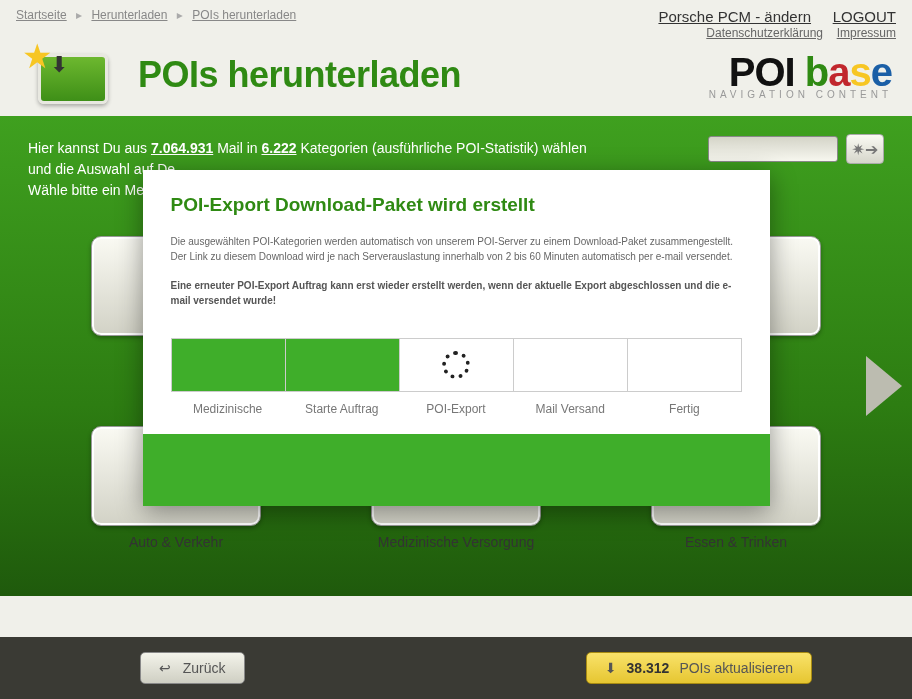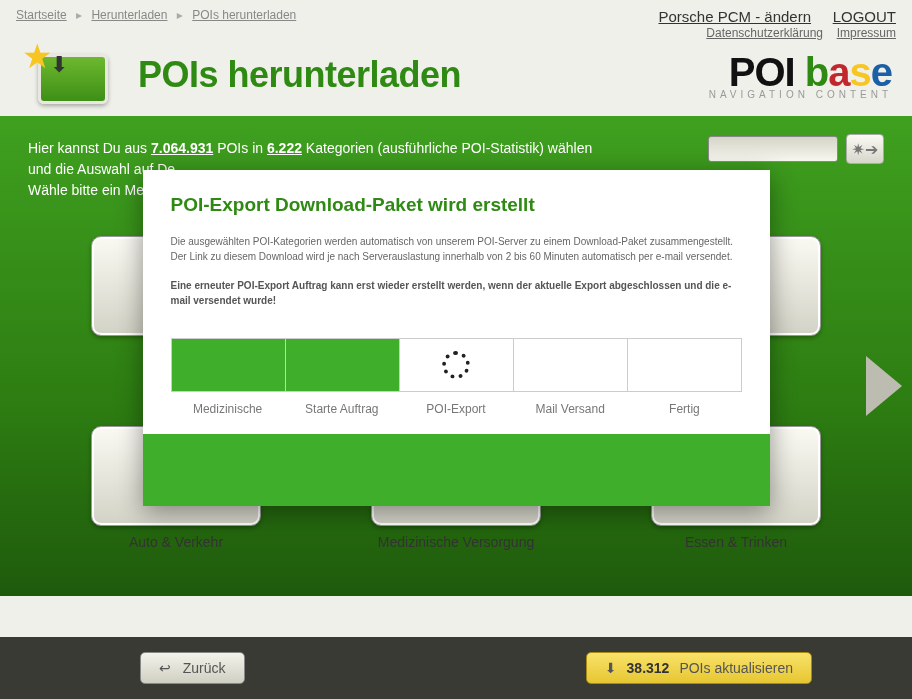--- a/index.html
+++ b/index.html
@@ -173,21 +173,21 @@
   <div class="brand">
     <div class="main">
       <span class="b1">POI </span><span class="b2">b</span><span class="b3">a</span><span class="b4">s</span><span class="b5">e</span>
     </div>
     <div class="tag">NAVIGATION CONTENT</div>
   </div>
 </div>
 
 <div class="hero">
   <div class="intro">
-    <span>Hier kannst Du aus </span><b>7.064.931</b><span> POIs in </span><b>6.222</b><span> Kategorien (ausführliche POI-Statistik) wählen</span><br>
+    <span>Hier kannst Du aus </span><b>7.064.931</b><span> Mail in </span><b>6.222</b><span> Kategorien (ausführliche POI-Statistik) wählen</span><br>
     <span>und die Auswahl auf De</span><br>
     <span>Wähle bitte ein Menüp</span>
   </div>
   <div class="search-wrap">
     <input class="search-input" placeholder="" style="">
     <div class="search-btn">
       <span>✷➔</span>
     </div>
   </div>
 

